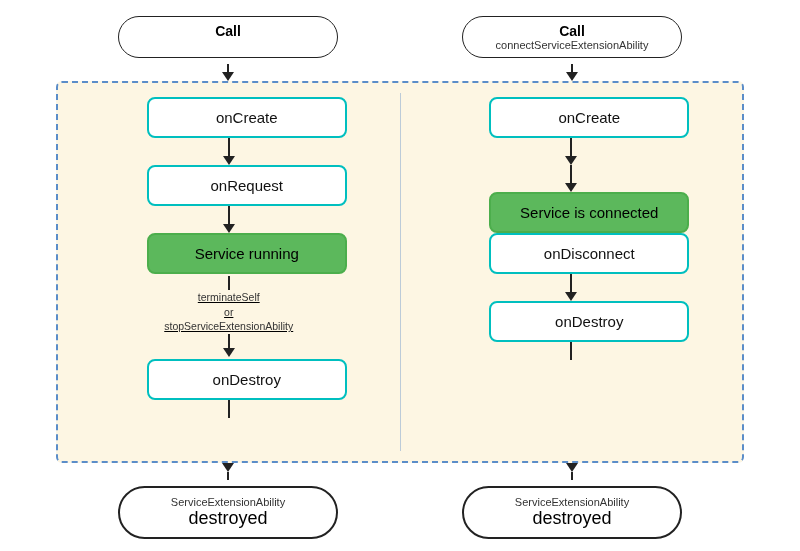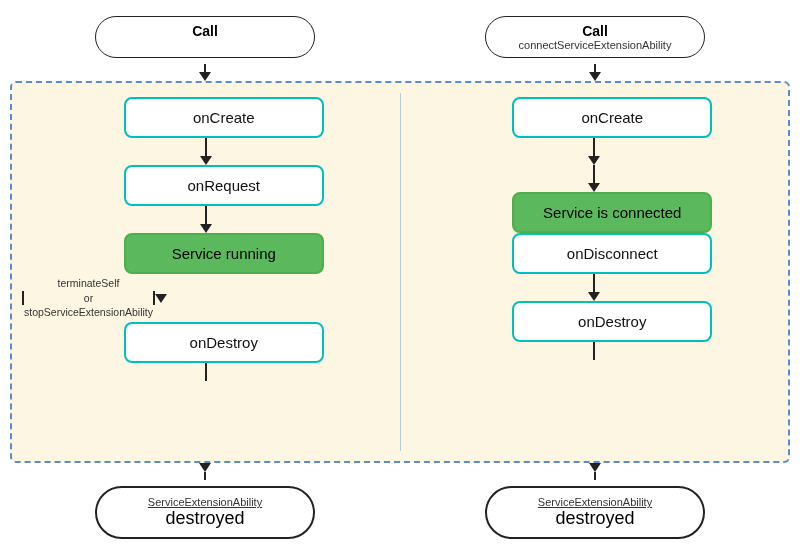--- a/index.html
+++ b/index.html
@@ -7,21 +7,21 @@
       width: 800px;
       height: 551px;
       background: #fff;
       font-family: Arial, sans-serif;
       display: flex;
       align-items: center;
       justify-content: center;
       overflow: hidden;
     }
     .diagram {
-      width: 780px;
+      width: 688px;
       height: 535px;
       position: relative;
       display: flex;
       flex-direction: column;
     }
     .top-row {
       display: flex;
       width: 100%;
       justify-content: space-around;
       margin-bottom: 6px;
@@ -114,31 +114,31 @@
       border-radius: 40px;
       padding: 8px 20px;
       text-align: center;
       background: #fff;
       width: 220px;
     }
     .destroyed-pill .dp-small {
       font-size: 11px;
       color: #333;
       display: block;
-      text-decoration: underline;
     }
     .destroyed-pill .dp-big {
       font-size: 18px;
       font-weight: 400;
       display: block;
     }
     .arrow-labeled {
       display: flex;
-      flex-direction: row;
-      align-items: center;
+      flex-direction: column;
+      align-items: center;
+      text-decoration: underline;
     }
   </style>
 </head>
 <body>
 
 <div class="diagram">
 
   <div class="top-row">
     <div class="call-pill">
       <span class="call-label">Call</span>

